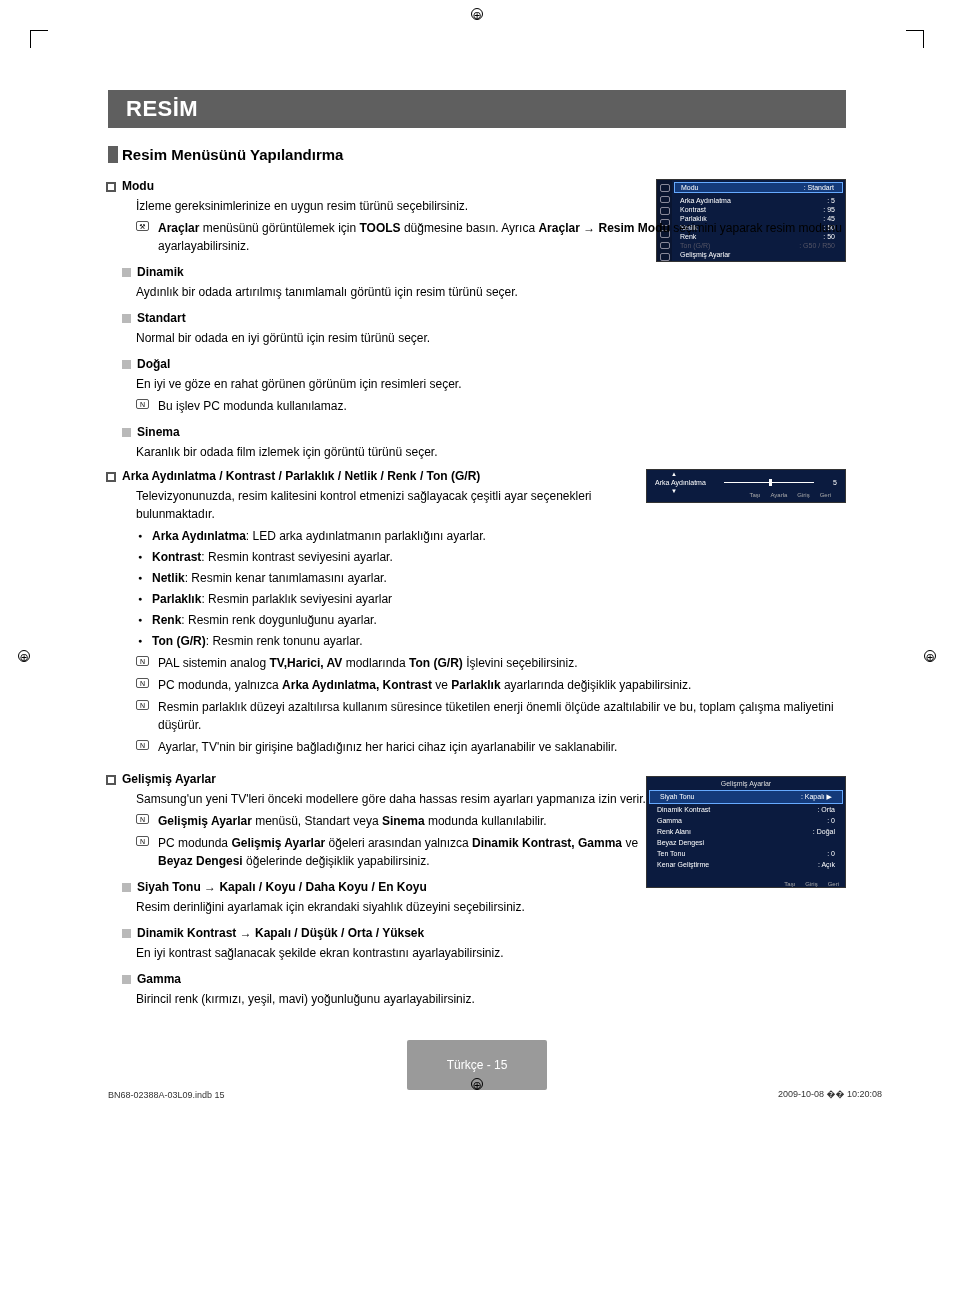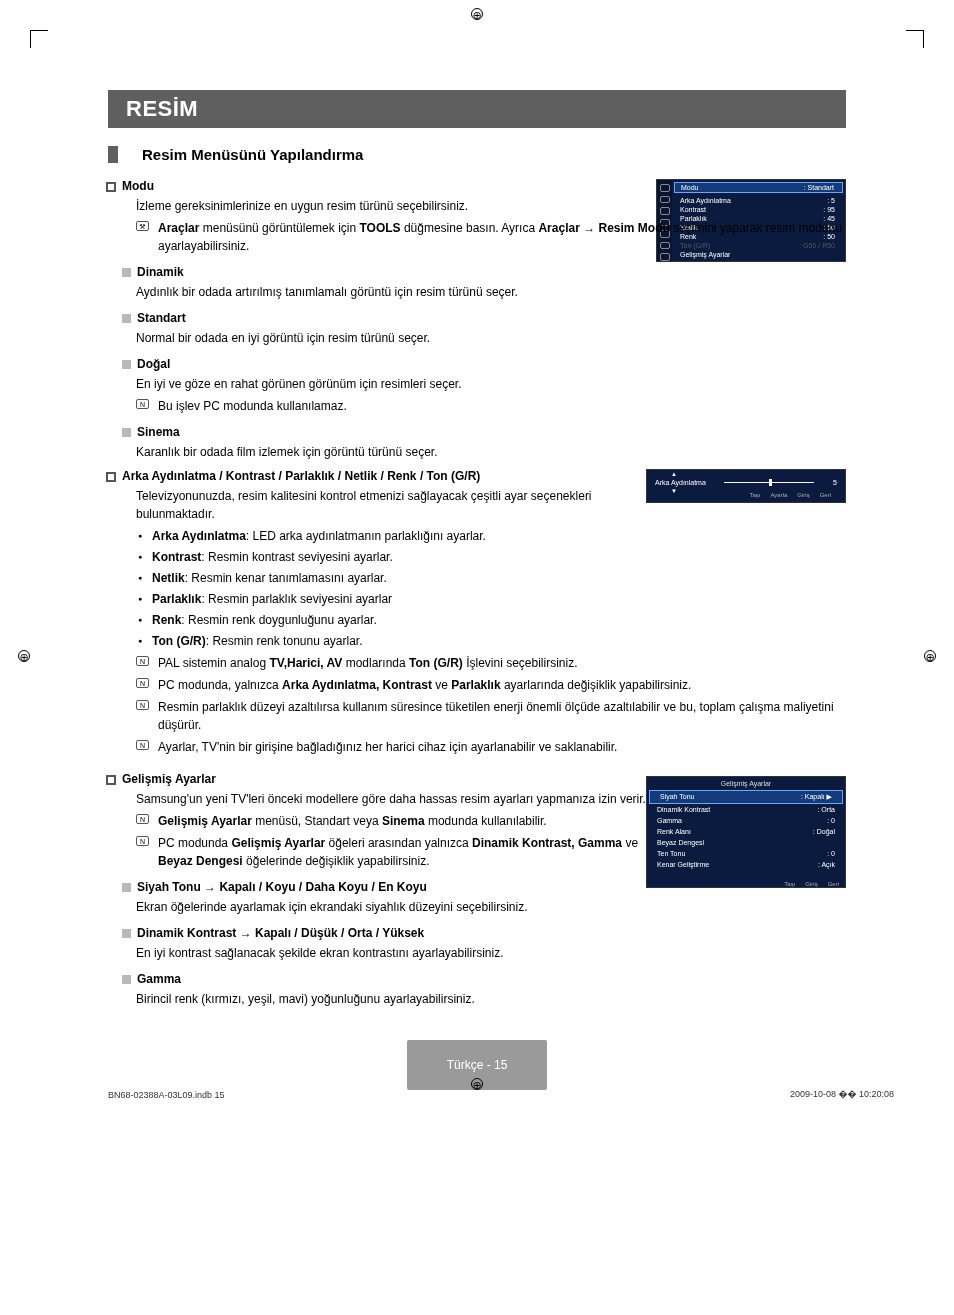--- a/index.html
+++ b/index.html
@@ -1,19 +1,19 @@
 <!DOCTYPE html>
 <html><head>
 <meta charset="utf-8">
 <style>
   * { box-sizing: border-box; margin: 0; padding: 0; }
   body { font-family: Arial, Helvetica, sans-serif; font-size: 12px; color: #000; width: 954px; margin: 0 auto; background: #fff; position: relative; }
   .page { padding: 90px 108px 40px 108px; }
   .title-bar { background: #5f5f5f; color: #fff; font-size: 22px; font-weight: bold; padding: 6px 18px; letter-spacing: 0.5px; }
-  .subtitle { margin-top: 18px; font-size: 15px; font-weight: bold; border-left: 10px solid #5f5f5f; padding-left: 24px; }
+  .subtitle { margin-top: 18px; font-size: 15px; font-weight: bold; border-left: 10px solid #5f5f5f; padding-left: 4px; }
   .section { margin-top: 16px; position: relative; }
   .sq-icon { display: inline-block; width: 10px; height: 10px; border: 2px solid #555; margin-right: 6px; vertical-align: middle; }
   .sec-h { font-weight: bold; font-size: 12px; margin-left: 14px; }
   .sec-h .sq-icon { margin-left: -16px; }
   .text { margin: 4px 0 4px 28px; line-height: 1.5; }
   .note { margin: 4px 0 4px 28px; line-height: 1.5; position: relative; }
   .note .note-icon { position: absolute; left: 0; top: 2px; display:inline-block; width:13px; height:10px; border:1px solid #555; border-radius:2px; font-size:7px; line-height:10px;text-align:center;}
   .note .note-txt { margin-left: 22px; display:block;}
   .sub-block { margin-top: 10px; }
   .gray-sq { display:inline-block; width:9px; height:9px; background:#b9b9b9; margin-right:6px; margin-left:14px; vertical-align:middle; }
@@ -32,21 +32,21 @@
   .osd2-row { display:flex; justify-content:space-between; align-items:center; padding:3px 0;}
   .slider { height:1px; background:#fff; width:90px; position:relative; margin:0 6px;}
   .slider::after { content:""; position:absolute; left:50%; top:-3px; width:3px; height:7px; background:#fff;}
   .osd3 { position:absolute; right:0; top:4px; background:#0b1b3f; color:#fff; font-size:7px; width:200px; border:1px solid #333;}
   .osd3 .ttl { text-align:center; padding:3px 0; color:#ddd;}
   .osd3 .r { display:flex; justify-content:space-between; padding:2px 10px; }
   .osd3 .r.hl { background:#143a7a; border:1px solid #6af; margin:0 2px;}
   .footer { text-align:center; margin-top:50px;}
   .footer span { background:#9a9a9a; color:#fff; padding:18px 40px; font-size:12px; border-radius:2px;}
   .indb { position:absolute; bottom:12px; left:108px; font-size:9px; color:#333;}
-  .ts { position:absolute; bottom:12px; right:60px; font-size:9px; color:#333;}
+  .ts { position:absolute; bottom:12px; right:72px; font-size:9px; color:#333;}
   .reg { font-size:11px; display:inline-block; width:12px; height:12px; border:1px solid #000; border-radius:50%; text-align:center; line-height:12px; position:absolute; }
   .reg.tc { top:8px; left:50%; margin-left:-6px;}
   .reg.bc { bottom:22px; left:50%; margin-left:-6px;}
   .reg.ml { top:650px; left:18px;}
   .reg.mr { top:650px; right:18px;}
   .crop-tl{position:absolute;top:30px;left:30px;width:18px;height:18px;border-left:1px solid #000;border-top:1px solid #000;}
   .crop-tr{position:absolute;top:30px;right:30px;width:18px;height:18px;border-right:1px solid #000;border-top:1px solid #000;}
 </style>
 </head>
 <body>
@@ -220,21 +220,21 @@
         </div>
     </div>
 
     <div class="sec-h"><span class="sq-icon"></span><span>Gelişmiş Ayarlar</span></div>
     <div class="text" style="width:520px;">Samsung'un yeni TV'leri önceki modellere göre daha hassas resim ayarları yapmanıza izin verir.</div>
     <div class="note"><span class="note-icon">N</span><span class="note-txt" style="width:500px;display:inline-block;"><span class="strong">Gelişmiş Ayarlar</span><span> menüsü, Standart veya </span><span class="strong">Sinema</span><span> modunda kullanılabilir.</span></span></div>
     <div class="note"><span class="note-icon">N</span><span class="note-txt" style="width:500px;display:inline-block;"><span>PC modunda </span><span class="strong">Gelişmiş Ayarlar</span><span> öğeleri arasından yalnızca </span><span class="strong">Dinamik Kontrast, Gamma</span><span> ve </span><span class="strong">Beyaz Dengesi</span><span> öğelerinde değişiklik yapabilirsiniz.</span></span></div>
 
     <div class="sub-block">
       <span class="gray-sq"></span><span class="sub-h">Siyah Tonu → Kapalı / Koyu / Daha Koyu / En Koyu</span>
-      <div class="text">Ekran öğelerinde ayarlamak için ekrandaki siyahlık düzeyini seçebilirsiniz.</div>
+      <div class="text">Resim derinliğini ayarlamak için ekrandaki siyahlık düzeyini seçebilirsiniz.</div>
     </div>
     <div class="sub-block">
       <span class="gray-sq"></span><span class="sub-h">Dinamik Kontrast → Kapalı / Düşük / Orta / Yüksek</span>
       <div class="text">En iyi kontrast sağlanacak şekilde ekran kontrastını ayarlayabilirsiniz.</div>
     </div>
     <div class="sub-block">
       <span class="gray-sq"></span><span class="sub-h">Gamma</span>
       <div class="text">Birincil renk (kırmızı, yeşil, mavi) yoğunluğunu ayarlayabilirsiniz.</div>
     </div>
   </div>

